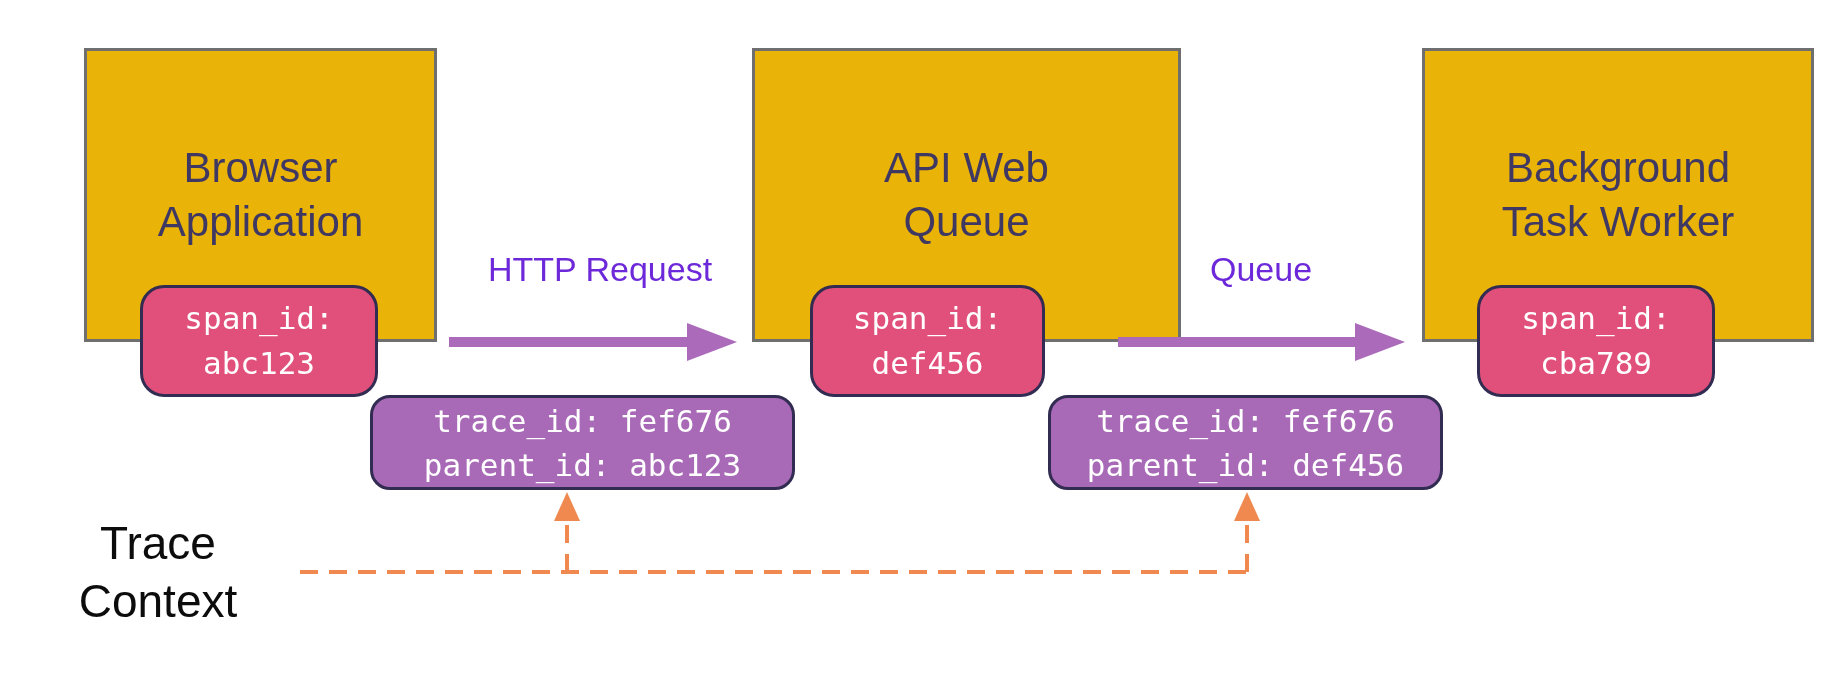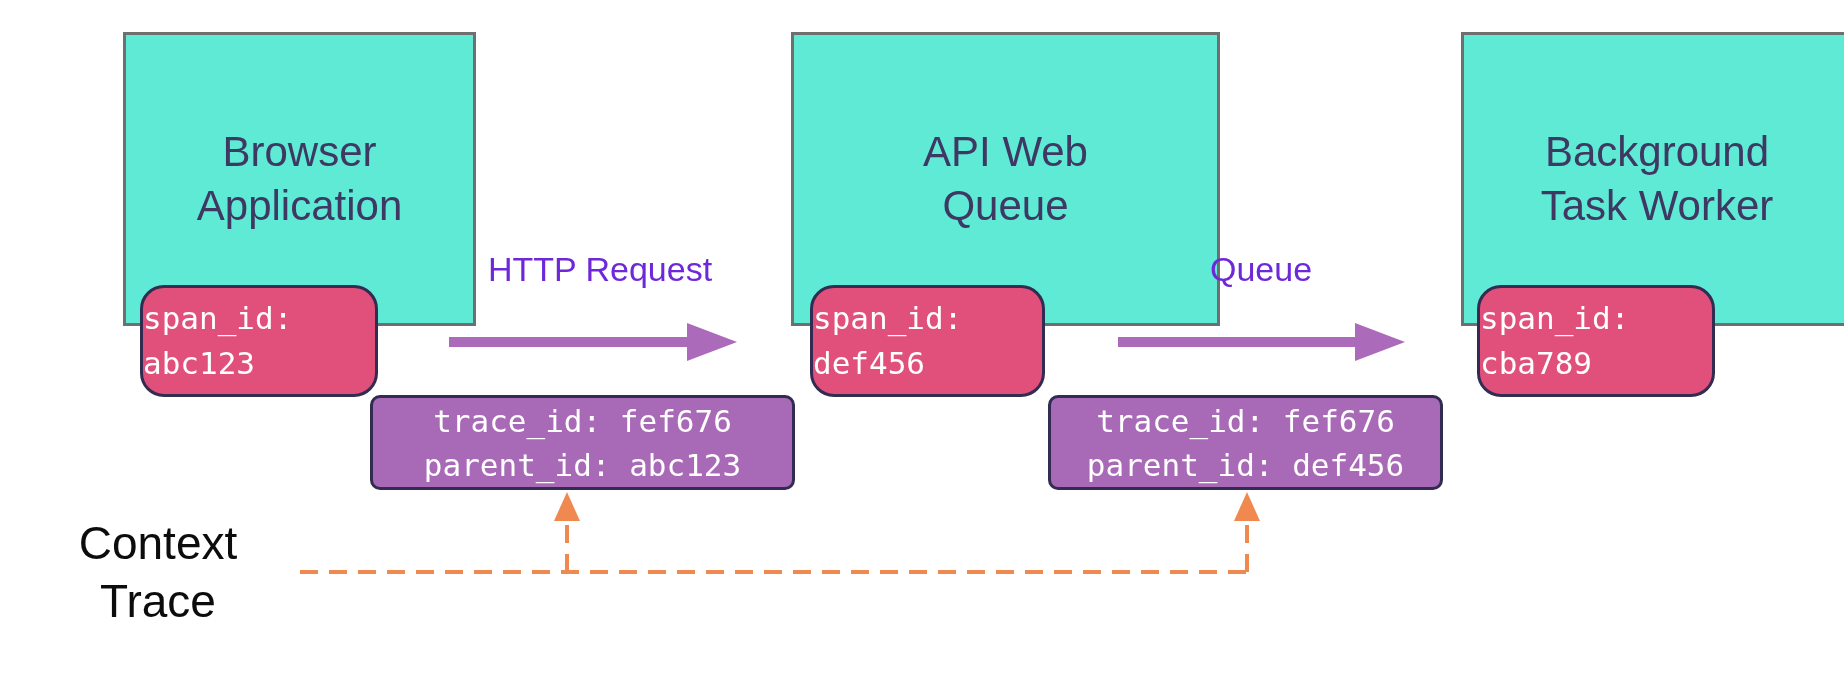--- a/index.html
+++ b/index.html
@@ -8,26 +8,25 @@
     width: 1844px;
     height: 694px;
     background: #ffffff;
     overflow: hidden;
     font-family: "Liberation Sans", sans-serif;
   }
 
   
   .node-box {
     position: absolute;
-    top: 32px;
+    top: 48px;
     height: 294px;
-    background: #5eead4;
+    background: #eab308;
     border: 3px solid #6f6f6f;
     box-sizing: border-box;
-    margin-left: 39px;
   }
   .node1 { left: 84px;   width: 353px; }
   .node2 { left: 752px;  width: 429px; }
   .node3 { left: 1422px; width: 392px; }
 
   .node-title {
     position: absolute;
     left: 0; right: 0;
     top: 90px;
     text-align: center;
@@ -46,36 +45,36 @@
     border: 3px solid #322c52;
     border-radius: 24px;
     box-sizing: border-box;
     color: #ffffff;
     font-family: "DejaVu Sans Mono", monospace;
     font-size: 31px;
     line-height: 45px;
     font-weight: 500;
     display: flex;
     flex-direction: column;
-    align-items: flex-start;
+    align-items: center;
     justify-content: center;
     text-align: center;
   }
   .span1 { left: 140px;  width: 238px; }
   .span2 { left: 810px;  width: 235px; }
   .span3 { left: 1477px; width: 238px; }
 
   
   .trace-badge {
     position: absolute;
     top: 395px;
     height: 95px;
     background: #a86ab6;
     border: 3px solid #322c52;
-    border-radius: 10px;
+    border-radius: 20px;
     box-sizing: border-box;
     color: #ffffff;
     font-family: "DejaVu Sans Mono", monospace;
     font-size: 31px;
     line-height: 44px;
     font-weight: 500;
     display: flex;
     flex-direction: column;
     align-items: center;
     justify-content: center;
@@ -193,17 +192,17 @@
   <div class="trace-badge trace1">
     <div>trace_id: fef676</div>
     <div>parent_id: abc123</div>
   </div>
   <div class="trace-badge trace2">
     <div>trace_id: fef676</div>
     <div>parent_id: def456</div>
   </div>
 
   <div class="tc-label">
+    <div>Trace</div>
     <div>Context</div>
-    <div>Trace</div>
   </div>
 
 </div>
 
 </body></html>

